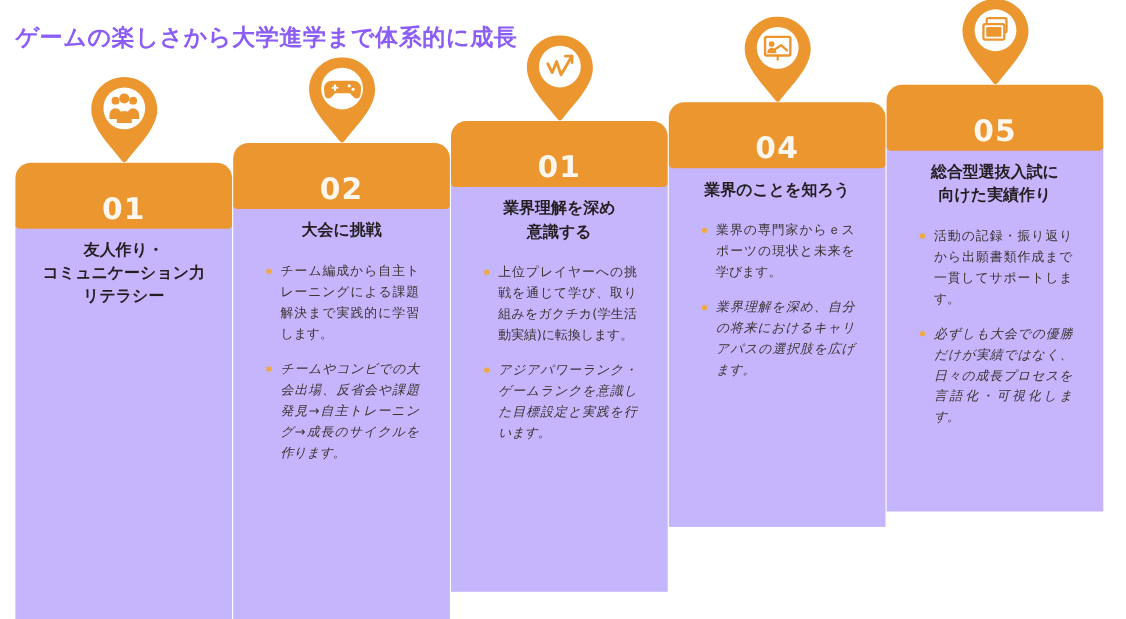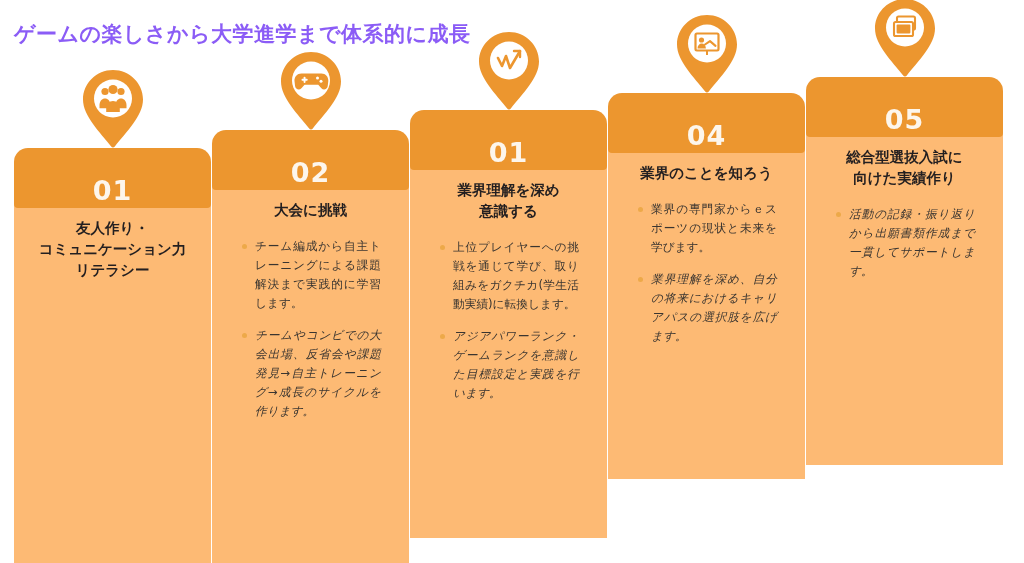--- a/index.html
+++ b/index.html
@@ -58,21 +58,21 @@
     color:#fdf6ec;
     font-size:27px;
     font-weight:bold;
     letter-spacing:1px;
     line-height:1;
   }
   .card-body{
     position:absolute;
     left:0;
     width:197px;
-    background:#fdba74;
+    background:#c4b5fd;
     z-index:1;
     box-sizing:border-box;
     padding:14px 12px 12px 12px;
   }
   .card-title{
     text-align:center;
     font-size:14.5px;
     font-weight:bold;
     color:#231f20;
     line-height:1.45;
@@ -219,17 +219,18 @@
       </svg>
     </div>
     <div class="card-head">
       <div class="card-num">05</div>
     </div>
     <div class="card-body" style="top:56px; height:332px;">
       <div class="card-title">総合型選抜入試に
 向けた実績作り</div>
       <ul class="bullets">
         <li>活動の記録・振り返りから出願書類作成まで一貫してサポートします。</li>
+        <li>必ずしも大会での優勝だけが実績ではなく、日々の成長プロセスを言語化・可視化します。</li>
       </ul>
     </div>
   </div>
 
 </div>
 
 </body></html>

